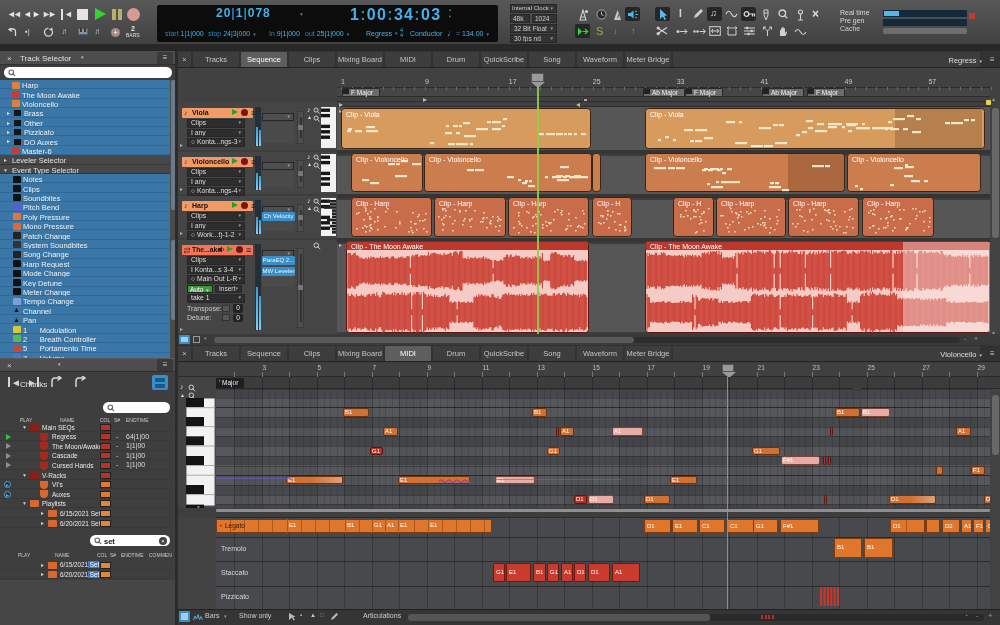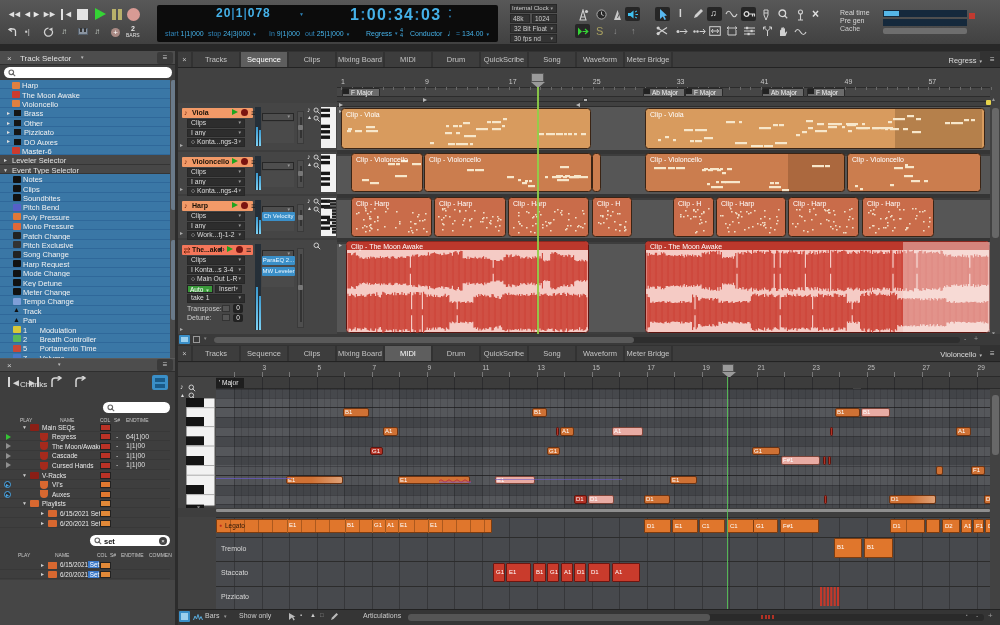--- a/index.html
+++ b/index.html
@@ -222,42 +222,42 @@
 <div class="" style="position:absolute;left:13px;top:213.2px;width:7.5px;height:7px;background:#e07838;border-radius:1px;"></div>
 <span class="tx" style="left:23px;top:212.79999999999998px;font-size:7.5px;color:#f0f0f0;">Poly Pressure</span>
 <div class="" style="position:absolute;left:0;top:221.0px;width:170px;height:9.4px;background:#3a77a6;border-bottom:1px solid #2f689a;"></div>
 <div class="" style="position:absolute;left:13px;top:222.6px;width:7.5px;height:7px;background:#e06838;border-radius:1px;"></div>
 <span class="tx" style="left:23px;top:222.2px;font-size:7.5px;color:#f0f0f0;">Mono Pressure</span>
 <div class="" style="position:absolute;left:0;top:230.4px;width:170px;height:9.4px;background:#3a77a6;border-bottom:1px solid #2f689a;"></div>
 <div class="" style="position:absolute;left:13px;top:232.0px;width:7.5px;height:7px;background:#222;border-radius:1px;"></div>
 <span class="tx" style="left:23px;top:231.6px;font-size:7.5px;color:#f0f0f0;">Patch Change</span>
 <div class="" style="position:absolute;left:0;top:239.8px;width:170px;height:9.4px;background:#3a77a6;border-bottom:1px solid #2f689a;"></div>
 <div class="" style="position:absolute;left:13px;top:241.4px;width:7.5px;height:7px;background:#333;border-radius:1px;"></div>
-<span class="tx" style="left:23px;top:241.0px;font-size:7.5px;color:#f0f0f0;">Pitch Exclusive</span>
+<span class="tx" style="left:23px;top:241.0px;font-size:7.5px;color:#f0f0f0;">System Soundbites</span>
 <div class="" style="position:absolute;left:0;top:249.2px;width:170px;height:9.4px;background:#3a77a6;border-bottom:1px solid #2f689a;"></div>
 <div class="" style="position:absolute;left:13px;top:250.79999999999998px;width:7.5px;height:7px;background:#222;border-radius:1px;"></div>
 <span class="tx" style="left:23px;top:250.39999999999998px;font-size:7.5px;color:#f0f0f0;">Song Change</span>
 <div class="" style="position:absolute;left:0;top:258.6px;width:170px;height:9.4px;background:#3a77a6;border-bottom:1px solid #2f689a;"></div>
 <div class="" style="position:absolute;left:13px;top:260.20000000000005px;width:7.5px;height:7px;background:#111;border-radius:1px;"></div>
 <span class="tx" style="left:23px;top:259.8px;font-size:7.5px;color:#f0f0f0;">Harp Request</span>
 <div class="" style="position:absolute;left:0;top:268.0px;width:170px;height:9.4px;background:#3a77a6;border-bottom:1px solid #2f689a;"></div>
 <div class="" style="position:absolute;left:13px;top:269.6px;width:7.5px;height:7px;background:#111;border-radius:1px;"></div>
 <span class="tx" style="left:23px;top:269.2px;font-size:7.5px;color:#f0f0f0;">Mode Change</span>
 <div class="" style="position:absolute;left:0;top:277.4px;width:170px;height:9.4px;background:#3a77a6;border-bottom:1px solid #2f689a;"></div>
 <div class="" style="position:absolute;left:13px;top:279.0px;width:7.5px;height:7px;background:#111;border-radius:1px;"></div>
 <span class="tx" style="left:23px;top:278.59999999999997px;font-size:7.5px;color:#f0f0f0;">Key Detune</span>
 <div class="" style="position:absolute;left:0;top:286.8px;width:170px;height:9.4px;background:#3a77a6;border-bottom:1px solid #2f689a;"></div>
 <div class="" style="position:absolute;left:13px;top:288.40000000000003px;width:7.5px;height:7px;background:#111;border-radius:1px;"></div>
 <span class="tx" style="left:23px;top:288.0px;font-size:7.5px;color:#f0f0f0;">Meter Change</span>
 <div class="" style="position:absolute;left:0;top:296.2px;width:170px;height:9.4px;background:#3a77a6;border-bottom:1px solid #2f689a;"></div>
 <div class="" style="position:absolute;left:13px;top:297.8px;width:7.5px;height:7px;background:#7f9fd8;border-radius:1px;"></div>
 <span class="tx" style="left:23px;top:297.4px;font-size:7.5px;color:#f0f0f0;">Tempo Change</span>
 <div class="" style="position:absolute;left:0;top:305.6px;width:170px;height:9.4px;background:#3a77a6;border-bottom:1px solid #2f689a;"></div>
 <span class="tx" style="left:13px;top:306.1px;font-size:7px;color:#111;">▲</span>
-<span class="tx" style="left:23px;top:306.8px;font-size:7.5px;color:#f0f0f0;">Track</span>
+<span class="tx" style="left:23px;top:306.8px;font-size:7.5px;color:#f0f0f0;">Channel</span>
 <div class="" style="position:absolute;left:0;top:315.0px;width:170px;height:9.4px;background:#3a77a6;border-bottom:1px solid #2f689a;"></div>
 <span class="tx" style="left:13px;top:315.5px;font-size:7px;color:#111;">▲</span>
 <span class="tx" style="left:23px;top:316.2px;font-size:7.5px;color:#f0f0f0;">Pan</span>
 <div class="" style="position:absolute;left:0;top:324.4px;width:170px;height:9.4px;background:#3a77a6;border-bottom:1px solid #2f689a;"></div>
 <div class="" style="position:absolute;left:13px;top:326.0px;width:7.5px;height:7px;background:#d8c838;border-radius:1px;"></div>
 <span class="tx" style="left:23px;top:325.59999999999997px;font-size:7.5px;color:#f0f0f0;">1&nbsp;&nbsp;&nbsp;&nbsp;&nbsp;&nbsp;Modulation</span>
 <div class="" style="position:absolute;left:0;top:333.8px;width:170px;height:9.4px;background:#3a77a6;border-bottom:1px solid #2f689a;"></div>
 <div class="" style="position:absolute;left:13px;top:335.40000000000003px;width:7.5px;height:7px;background:#58b858;border-radius:1px;"></div>
 <span class="tx" style="left:23px;top:335.0px;font-size:7.5px;color:#f0f0f0;">2&nbsp;&nbsp;&nbsp;&nbsp;&nbsp;&nbsp;Breath Controller</span>
 <div class="" style="position:absolute;left:0;top:343.2px;width:170px;height:9.4px;background:#3a77a6;border-bottom:1px solid #2f689a;"></div>

